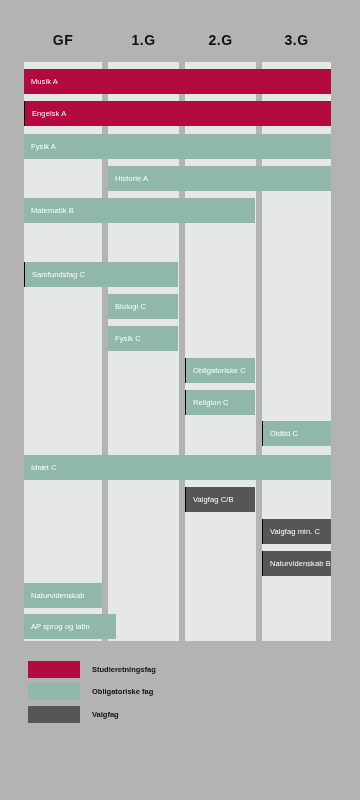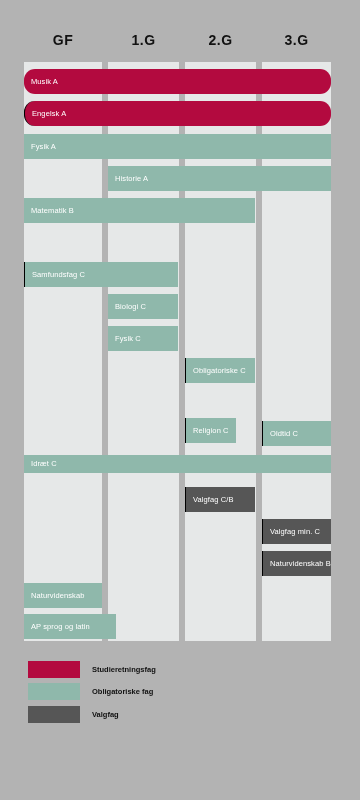--- a/index.html
+++ b/index.html
@@ -37,21 +37,21 @@
     color:#ffffff;
     font-size:7.5px;
     line-height:1;
     display:flex;
     align-items:center;
     padding-left:7px;
     overflow:hidden;
     white-space:nowrap;
     letter-spacing:0.1px;
   }
-  .bar.c-srf{background:#b30a3f;border-radius:11px;}
+  .bar.c-srf{background:#b30a3f;}
   .bar.c-obl{background:#8fb8ab;}
   .bar.c-valg{background:#565656;}
   .bar.lmark{border-left:1.5px solid #000000;text-align:right;}
 
   
   .legend{position:absolute;left:0;top:0;width:360px;}
   .lg-row{position:absolute;height:20px;}
   .lg-sw{
     position:absolute;left:28px;width:52px;height:17px;
     box-sizing:border-box;
@@ -111,29 +111,29 @@
   </div>
 
   <div class="bar c-obl" style="left:108px;top:326px;width:70px;height:25px;">
     <span>Fysik C</span>
   </div>
 
   <div class="bar c-obl lmark" style="left:185px;top:358px;width:70px;height:25px;">
     <span>Obligatoriske C</span>
   </div>
 
-  <div class="bar c-obl lmark" style="left:185px;top:390px;width:51px;height:25px;margin-top:28px;">
+  <div class="bar c-obl lmark" style="left:185px;top:390px;width:70px;height:25px;">
     <span>Religion C</span>
   </div>
 
   <div class="bar c-obl lmark" style="left:262px;top:421px;width:69px;height:25px;">
     <span>Oldtid C</span>
   </div>
 
-  <div class="bar c-obl" style="left:24px;top:455px;width:307px;height:18px;">
+  <div class="bar c-obl" style="left:24px;top:455px;width:307px;height:25px;">
     <span>Idræt C</span>
   </div>
 
   <div class="bar c-valg lmark" style="left:185px;top:487px;width:70px;height:25px;">
     <span>Valgfag C/B</span>
   </div>
 
   <div class="bar c-valg lmark" style="left:262px;top:519px;width:69px;height:25px;">
     <span>Valgfag min. C</span>
   </div>

